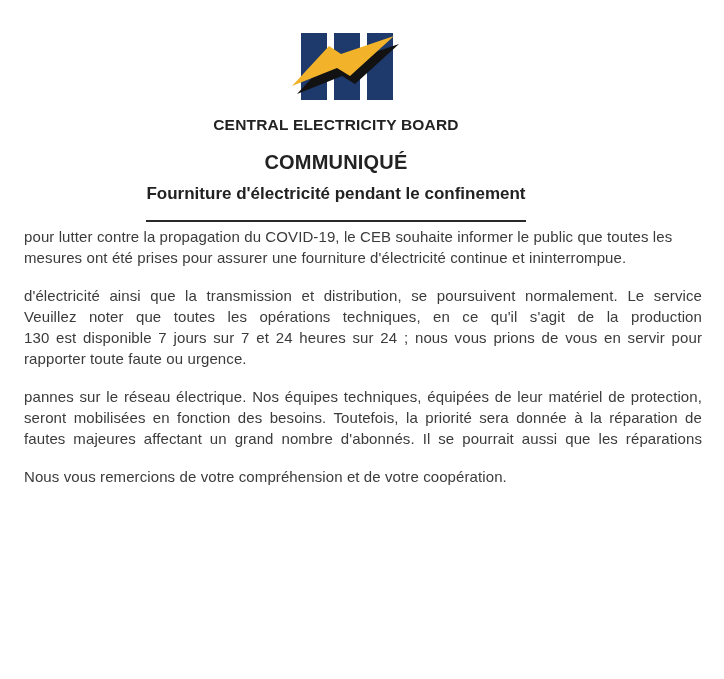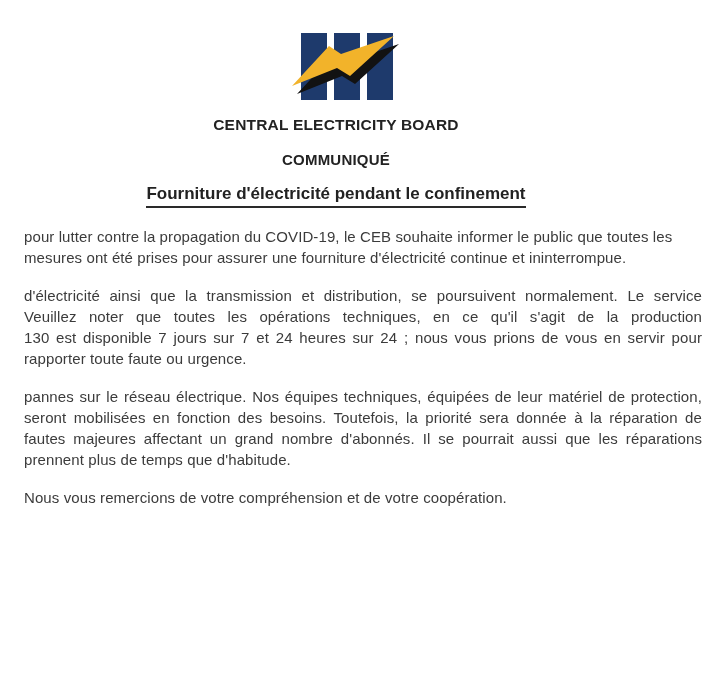--- a/index.html
+++ b/index.html
@@ -17,26 +17,26 @@
   .logo {
     position: absolute;
     left: 271px;
     top: 20px;
     width: 150px;
     height: 95px;
   }
   
   .heading-block { position: absolute; left: 0; width: 672px; text-align: center; color: #222222; }
   .h-org   { top: 116px; font-size: 15.5px; font-weight: bold; letter-spacing: 0.2px; }
-  .h-type  { top: 151px; font-size: 15px; font-weight: bold; letter-spacing: 0.2px; }
+  .h-type  { top: 151px; font-size: 20px; font-weight: bold; letter-spacing: 0.2px; }
   .h-title { top: 184px; font-size: 17px;  font-weight: bold; }
   .h-title .u {
     display: inline-block;
     border-bottom: 2px solid #2a2a2a;
-    padding-bottom: 2px;
+    padding-bottom: 16px;
   }
   
   .doc-body {
     position: absolute;
     left: 24px;
     top: 226px;
     width: 678px;
     font-size: 15px;
   }
   .para { margin-bottom: 17px; }
@@ -103,21 +103,20 @@
       <div class="para">
         <div class="line jl">d'électricité ainsi que  la transmission et distribution, se poursuivent normalement.  Le service</div>
         <div class="line jl">Veuillez noter que toutes les opérations techniques, en ce qu'il s'agit de la production</div>
         <div class="line jl">130 est disponible 7 jours sur 7 et 24 heures sur 24 ; nous vous prions de vous en servir pour</div>
         <div class="line">rapporter toute faute ou urgence.</div>
       </div>
       <div class="para">
         <div class="line jl">pannes sur le réseau électrique. Nos équipes techniques, équipées de leur matériel de protection,</div>
         <div class="line jl">seront mobilisées en fonction des besoins. Toutefois, la priorité sera donnée à la réparation de</div>
         <div class="line jl">fautes majeures affectant un grand nombre d'abonnés.  Il  se pourrait aussi que les réparations</div>
-        <div class="line">prennent plus de temps que d'habitude.</div>
       </div>
       <div class="para">
         <div class="line">Nous vous remercions de votre compréhension et de votre coopération.</div>
       </div>
     </section>
 
   <footer class="sig-block">
     <div>La Direction</div>
     <div>11 mars 2021</div>
   </footer>

